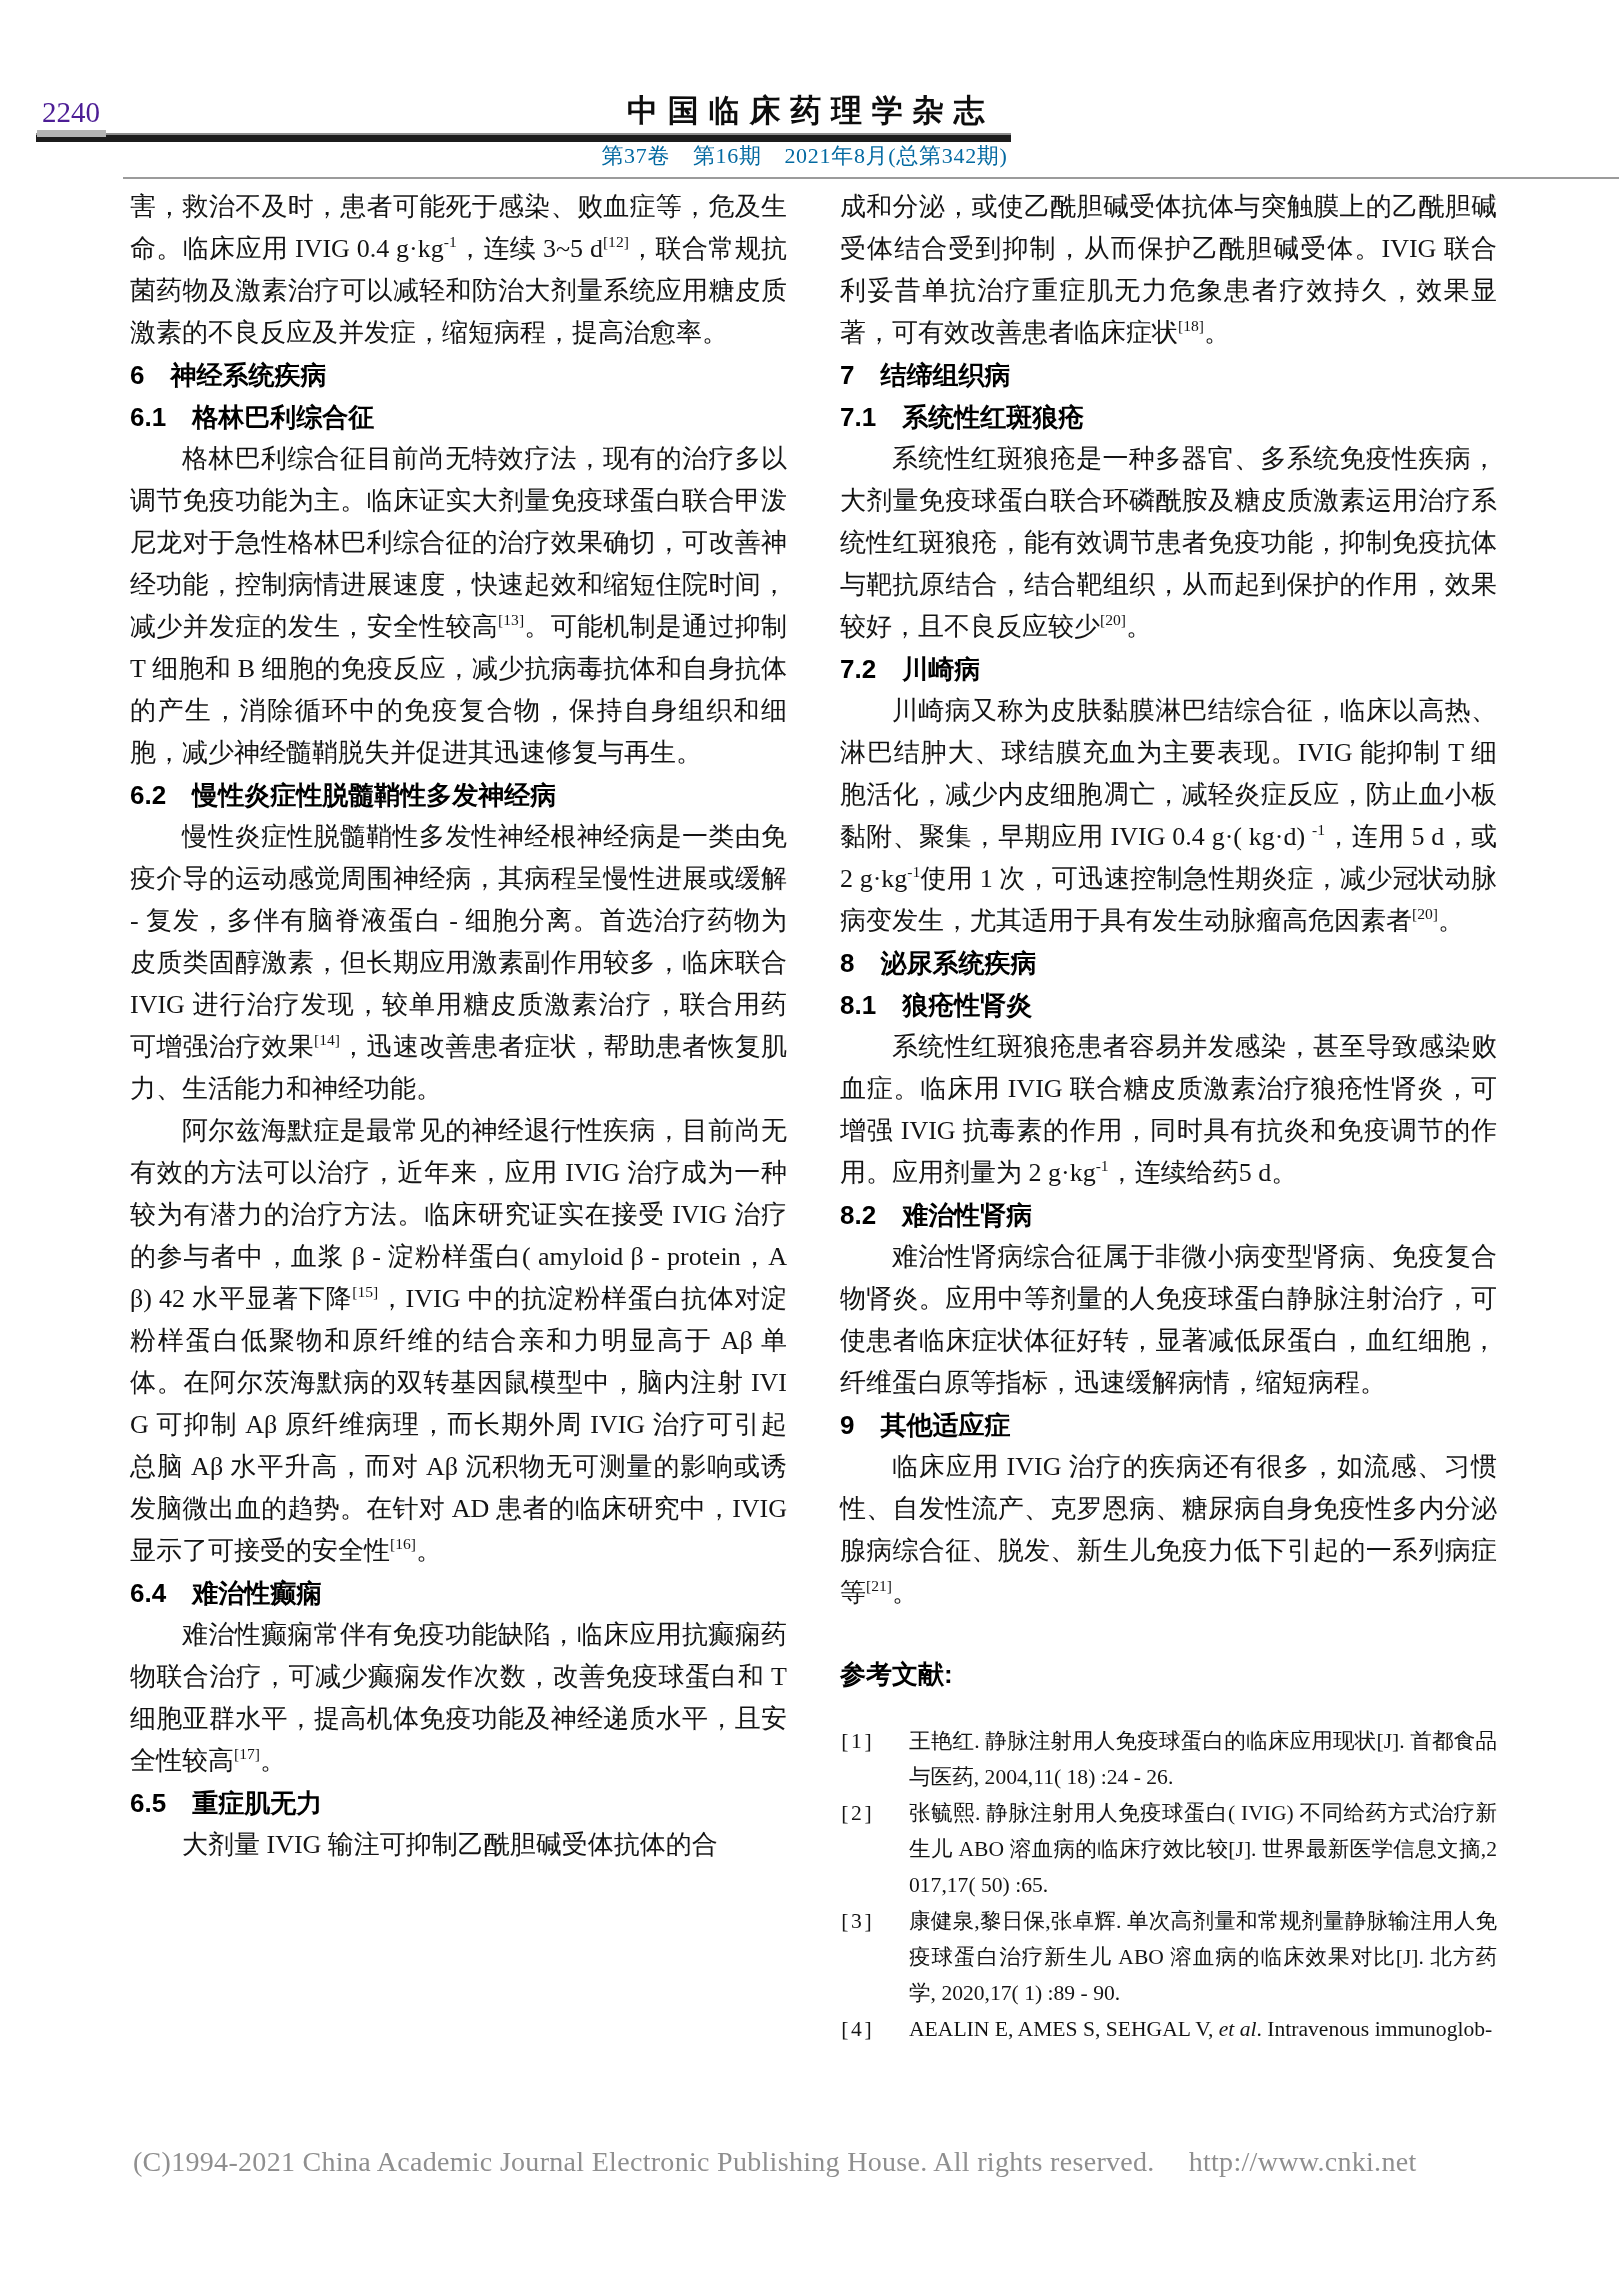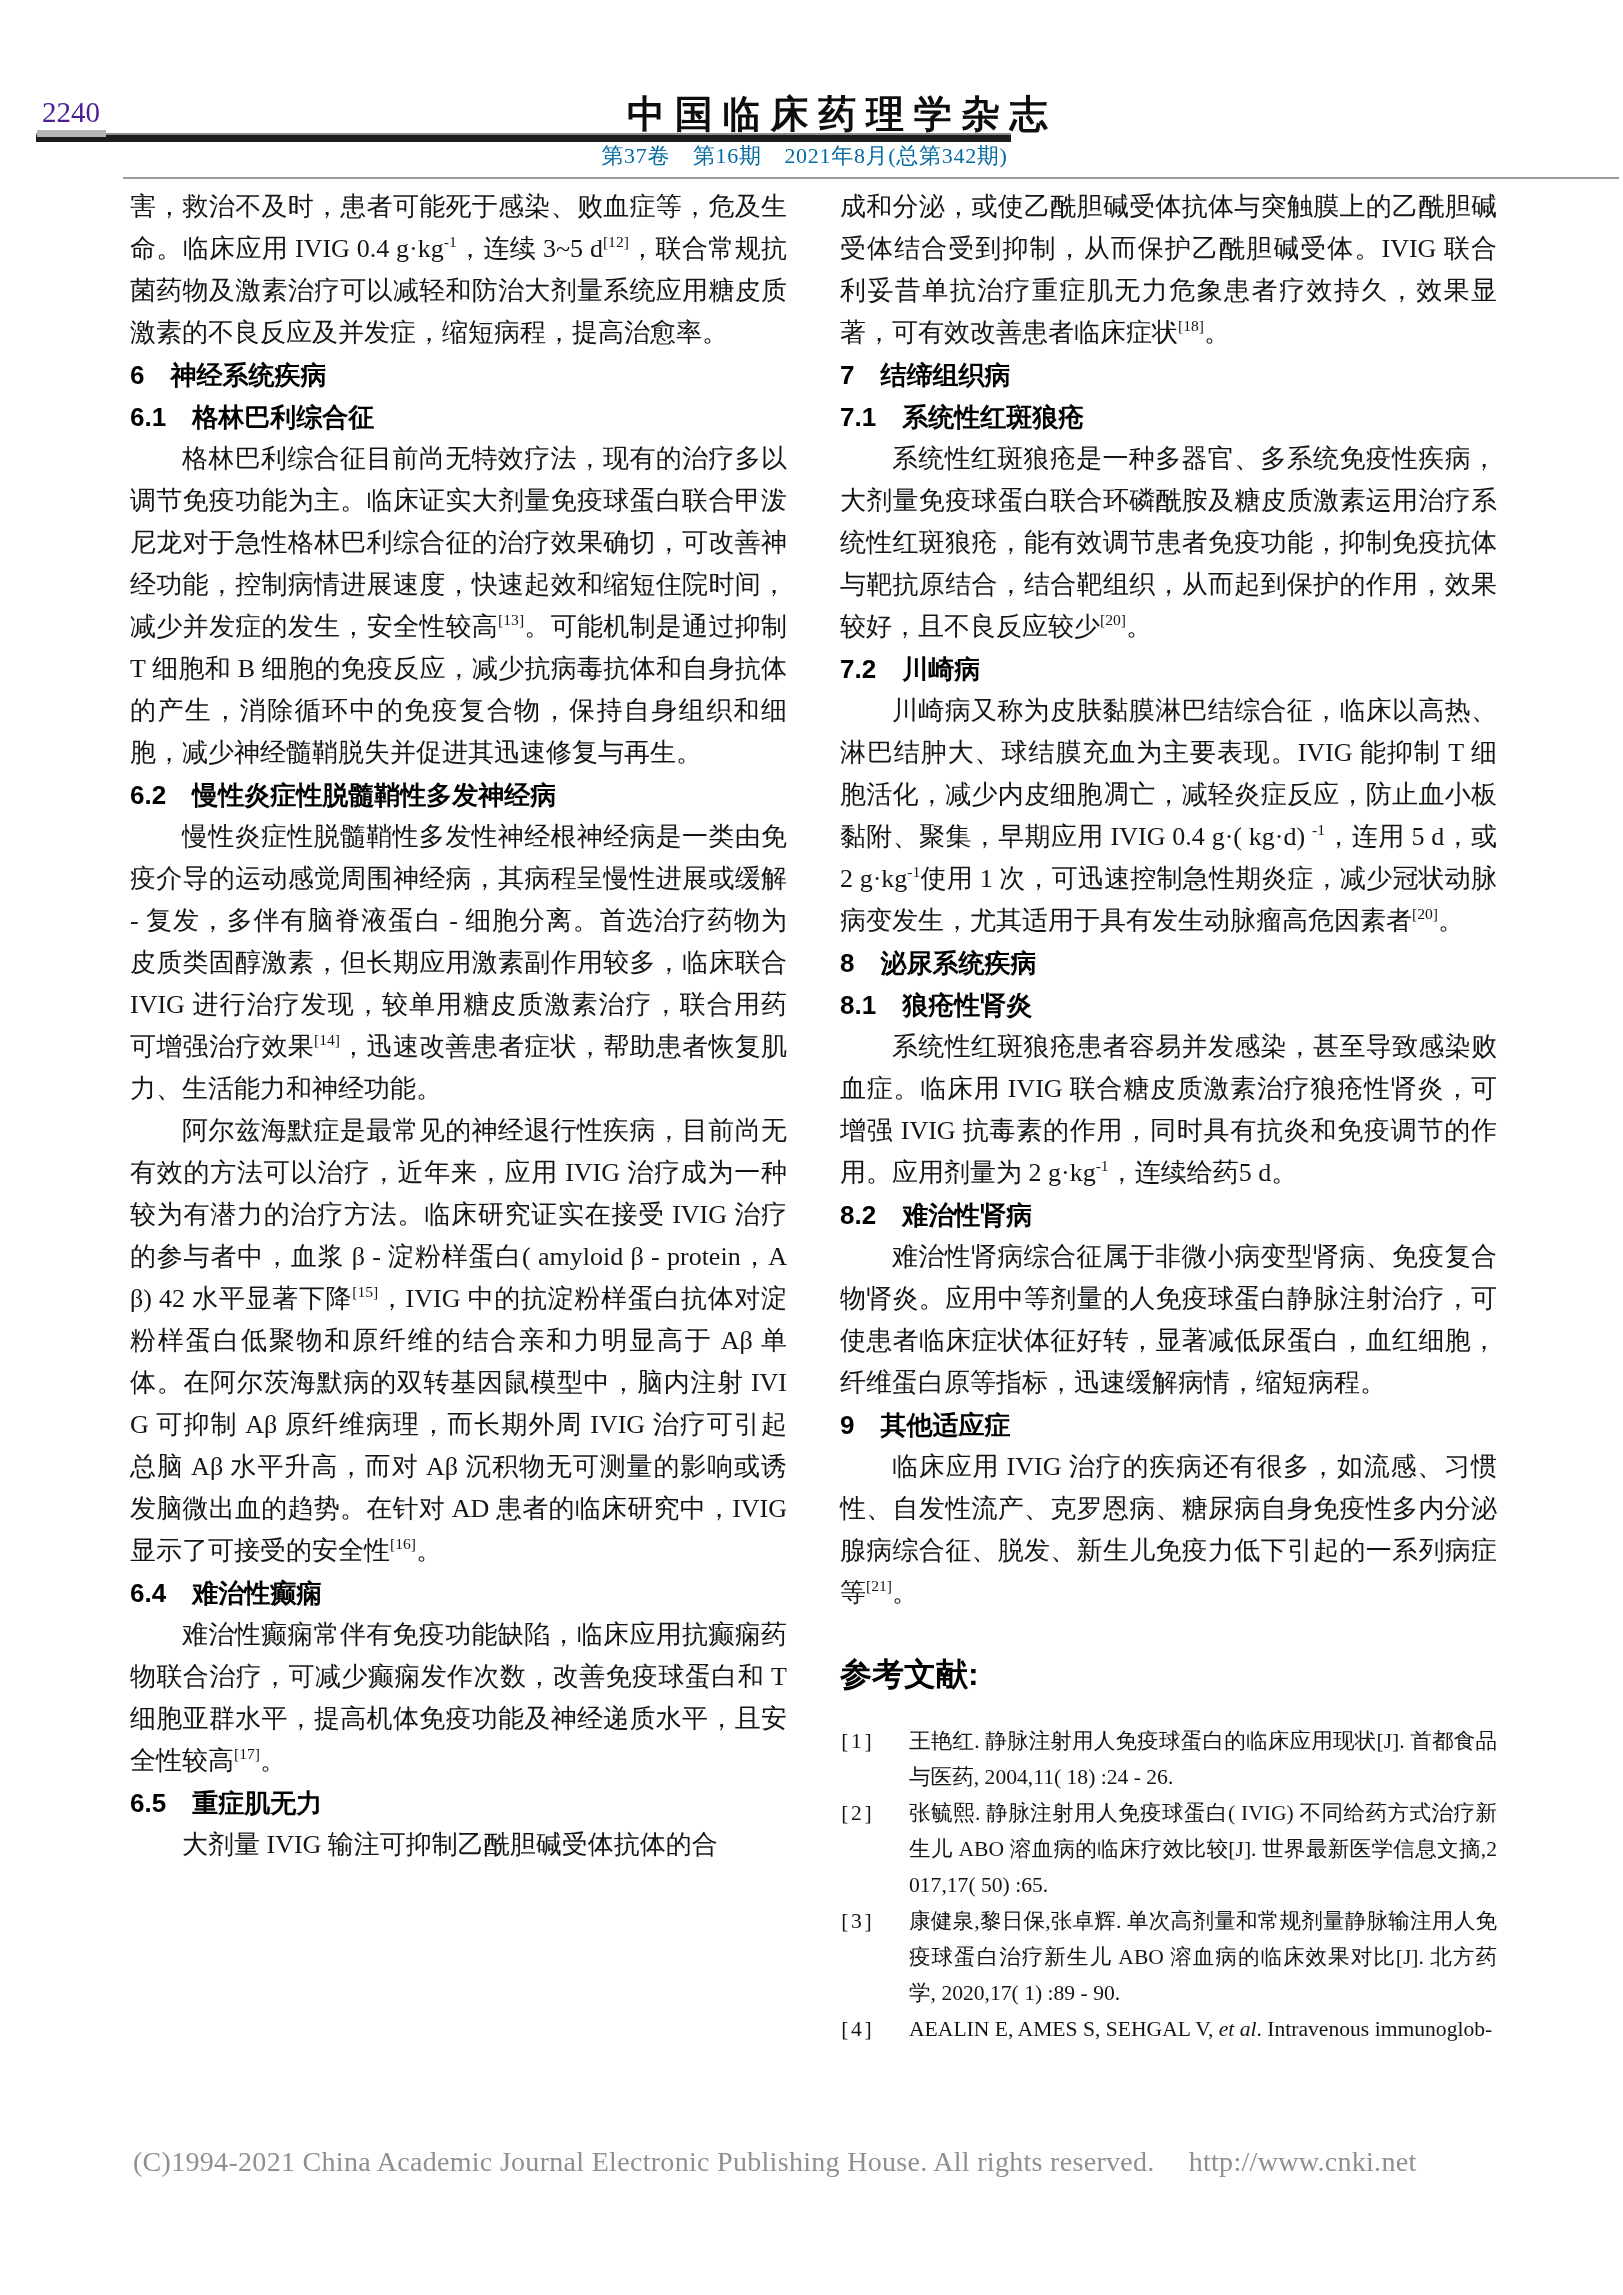--- a/index.html
+++ b/index.html
@@ -11,21 +11,21 @@
     font-family: "Liberation Serif", "DejaVu Serif", serif;
     color: #151515;
   }
   .page-number {
     position: absolute; left: 42px; top: 98px;
     font-size: 29px; line-height: 1;
     color: #4c1d95;
   }
   .journal-title {
     position: absolute; left: 627px; top: 94px;
-    font-size: 38px; line-height: 1.1;
+    font-size: 31px; line-height: 1.1;
     font-weight: 700; letter-spacing: 9.8px;
     white-space: nowrap; color: #0d0d0d;
   }
   .header-rule {
     position: absolute; left: 36px; top: 133px;
     width: 975px; height: 7.2px;
     background: #1c1c1c;
     border-top: 2px solid #8d8d8d;
   }
   .header-rule-accent {
@@ -57,21 +57,21 @@
   .col-right { left: 840px; }
   .para { margin: 0; }
   .para.indent { text-indent: 2em; }
   .heading {
     font-family: "Liberation Sans", "DejaVu Sans", sans-serif;
     font-weight: 700; font-size: 26px; line-height: 42px;
     color: #000;
   }
   .ref-heading {
     font-family: "Liberation Sans", "DejaVu Sans", sans-serif;
-    font-weight: 700; font-size: 32px; line-height: 38px;
+    font-weight: 700; font-size: 26px; line-height: 38px;
     margin-top: 41px; margin-bottom: 30px;
     color: #000;
   }
   .ref-item {
     position: relative;
     padding-left: 69px;
     font-size: 21.6px; line-height: 36px;
     text-align: justify; word-break: break-all;
     margin: 0;
   }

